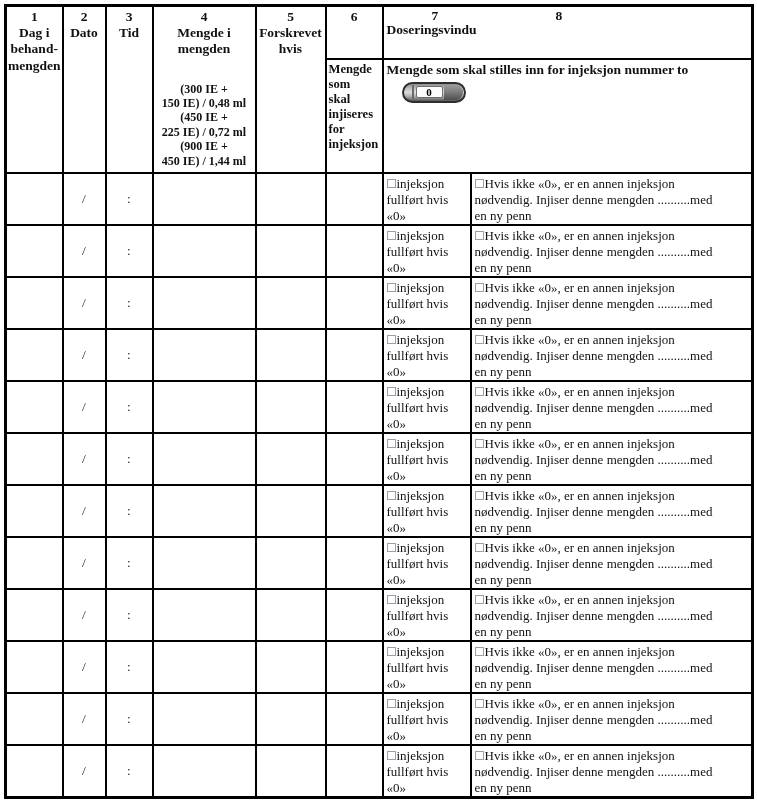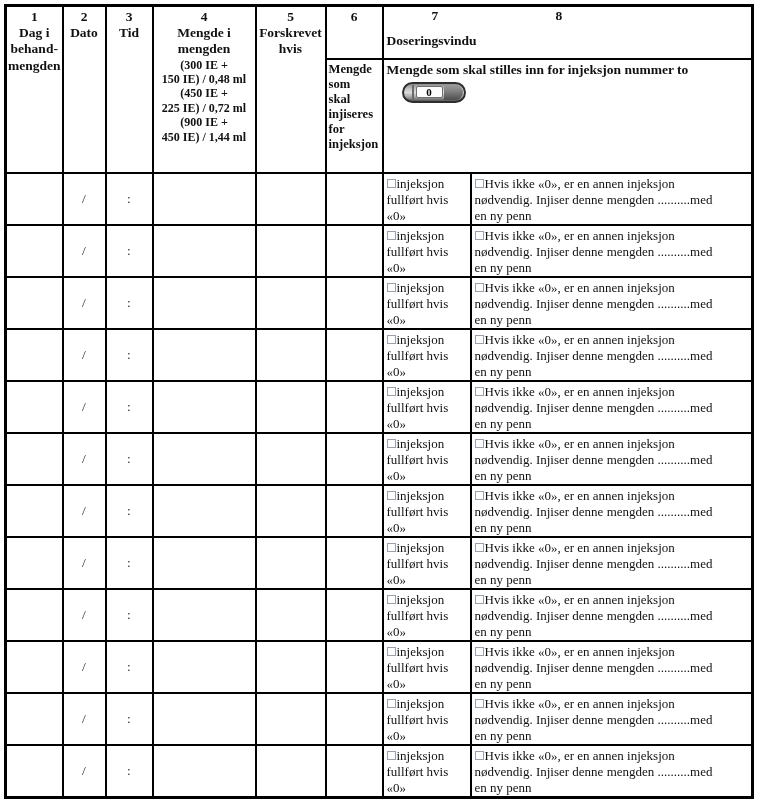--- a/index.html
+++ b/index.html
@@ -13,32 +13,32 @@
   table.log {
     border-collapse: collapse; table-layout: fixed;
     width: 748px; border: 3px solid #000;
   }
   td { border: 2px solid #000; padding: 0; vertical-align: top; overflow: hidden; }
 
   
   .hc { font-weight: bold; text-align: center; font-size: 13.5px; line-height: 1.2; padding-top: 2px; }
   .num { font-size: 13.5px; }
   .lbl { white-space: pre-line; }
-  .pen { white-space: pre-line; font-size: 12px; margin-top: 0; }
+  .pen { white-space: pre-line; font-size: 12px; margin-top: 24px; }
 
   tr.rowA { height: 53px; }
   tr.rowB { height: 114px; }
 
   .c6bot { text-align: left; padding: 2px 12px 0 2px; }
   .c6bot .lbl { font-size: 12.6px; }
 
   .c78top { position: relative; text-align: left; }
   .c78top .n7 { position: absolute; top: 1px; left: 48px; }
   .c78top .n8 { position: absolute; top: 1px; left: 172px; }
-  .c78top .dv { position: absolute; bottom: 8px; left: 3px; }
+  .c78top .dv { position: absolute; bottom: 19px; left: 3px; }
 
   .c78bot { text-align: left; padding: 2px 3px 12px 3px; }
   .sil { font-size: 13.5px; }
 
   
   .pill {
     position: relative; width: 64px; height: 21px; margin: 4px 0 0 15px;
     border: 2px solid #2e2e2e; border-radius: 11px;
     background: linear-gradient(180deg, #8d8d8d 0%, #c6c6c6 30%, #dcdcdc 50%, #a9a9a9 75%, #585858 100%);
   }

